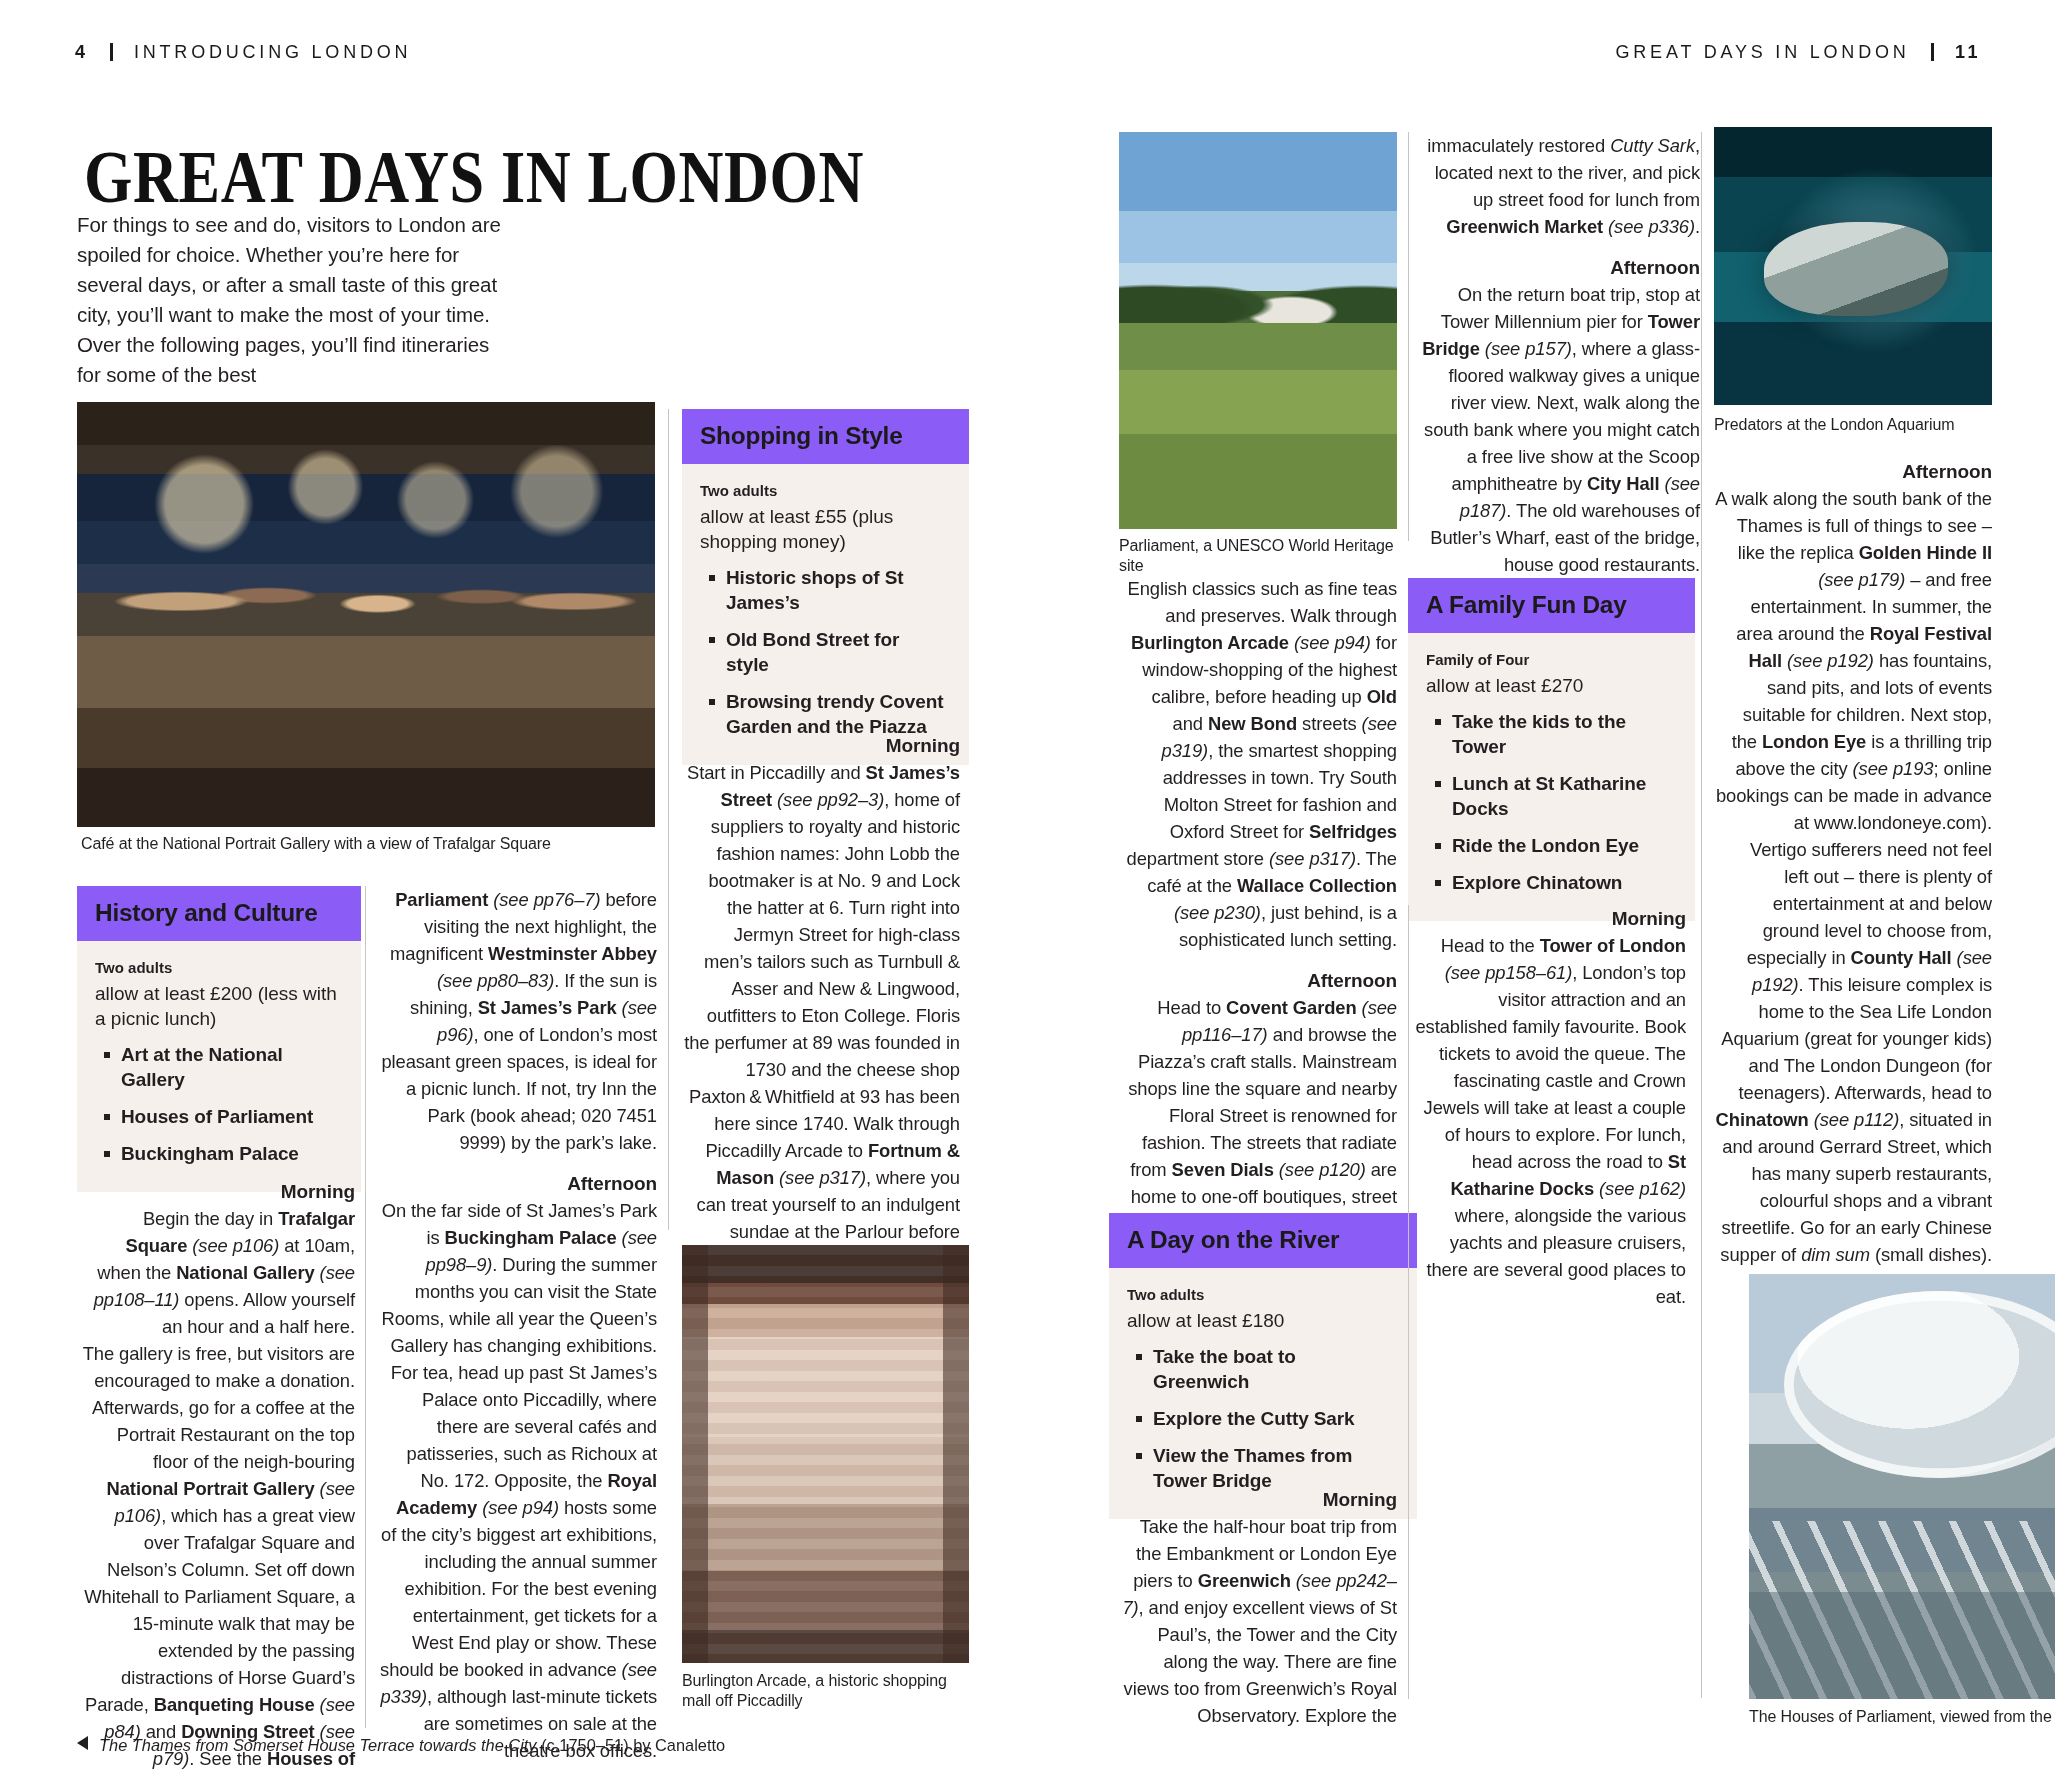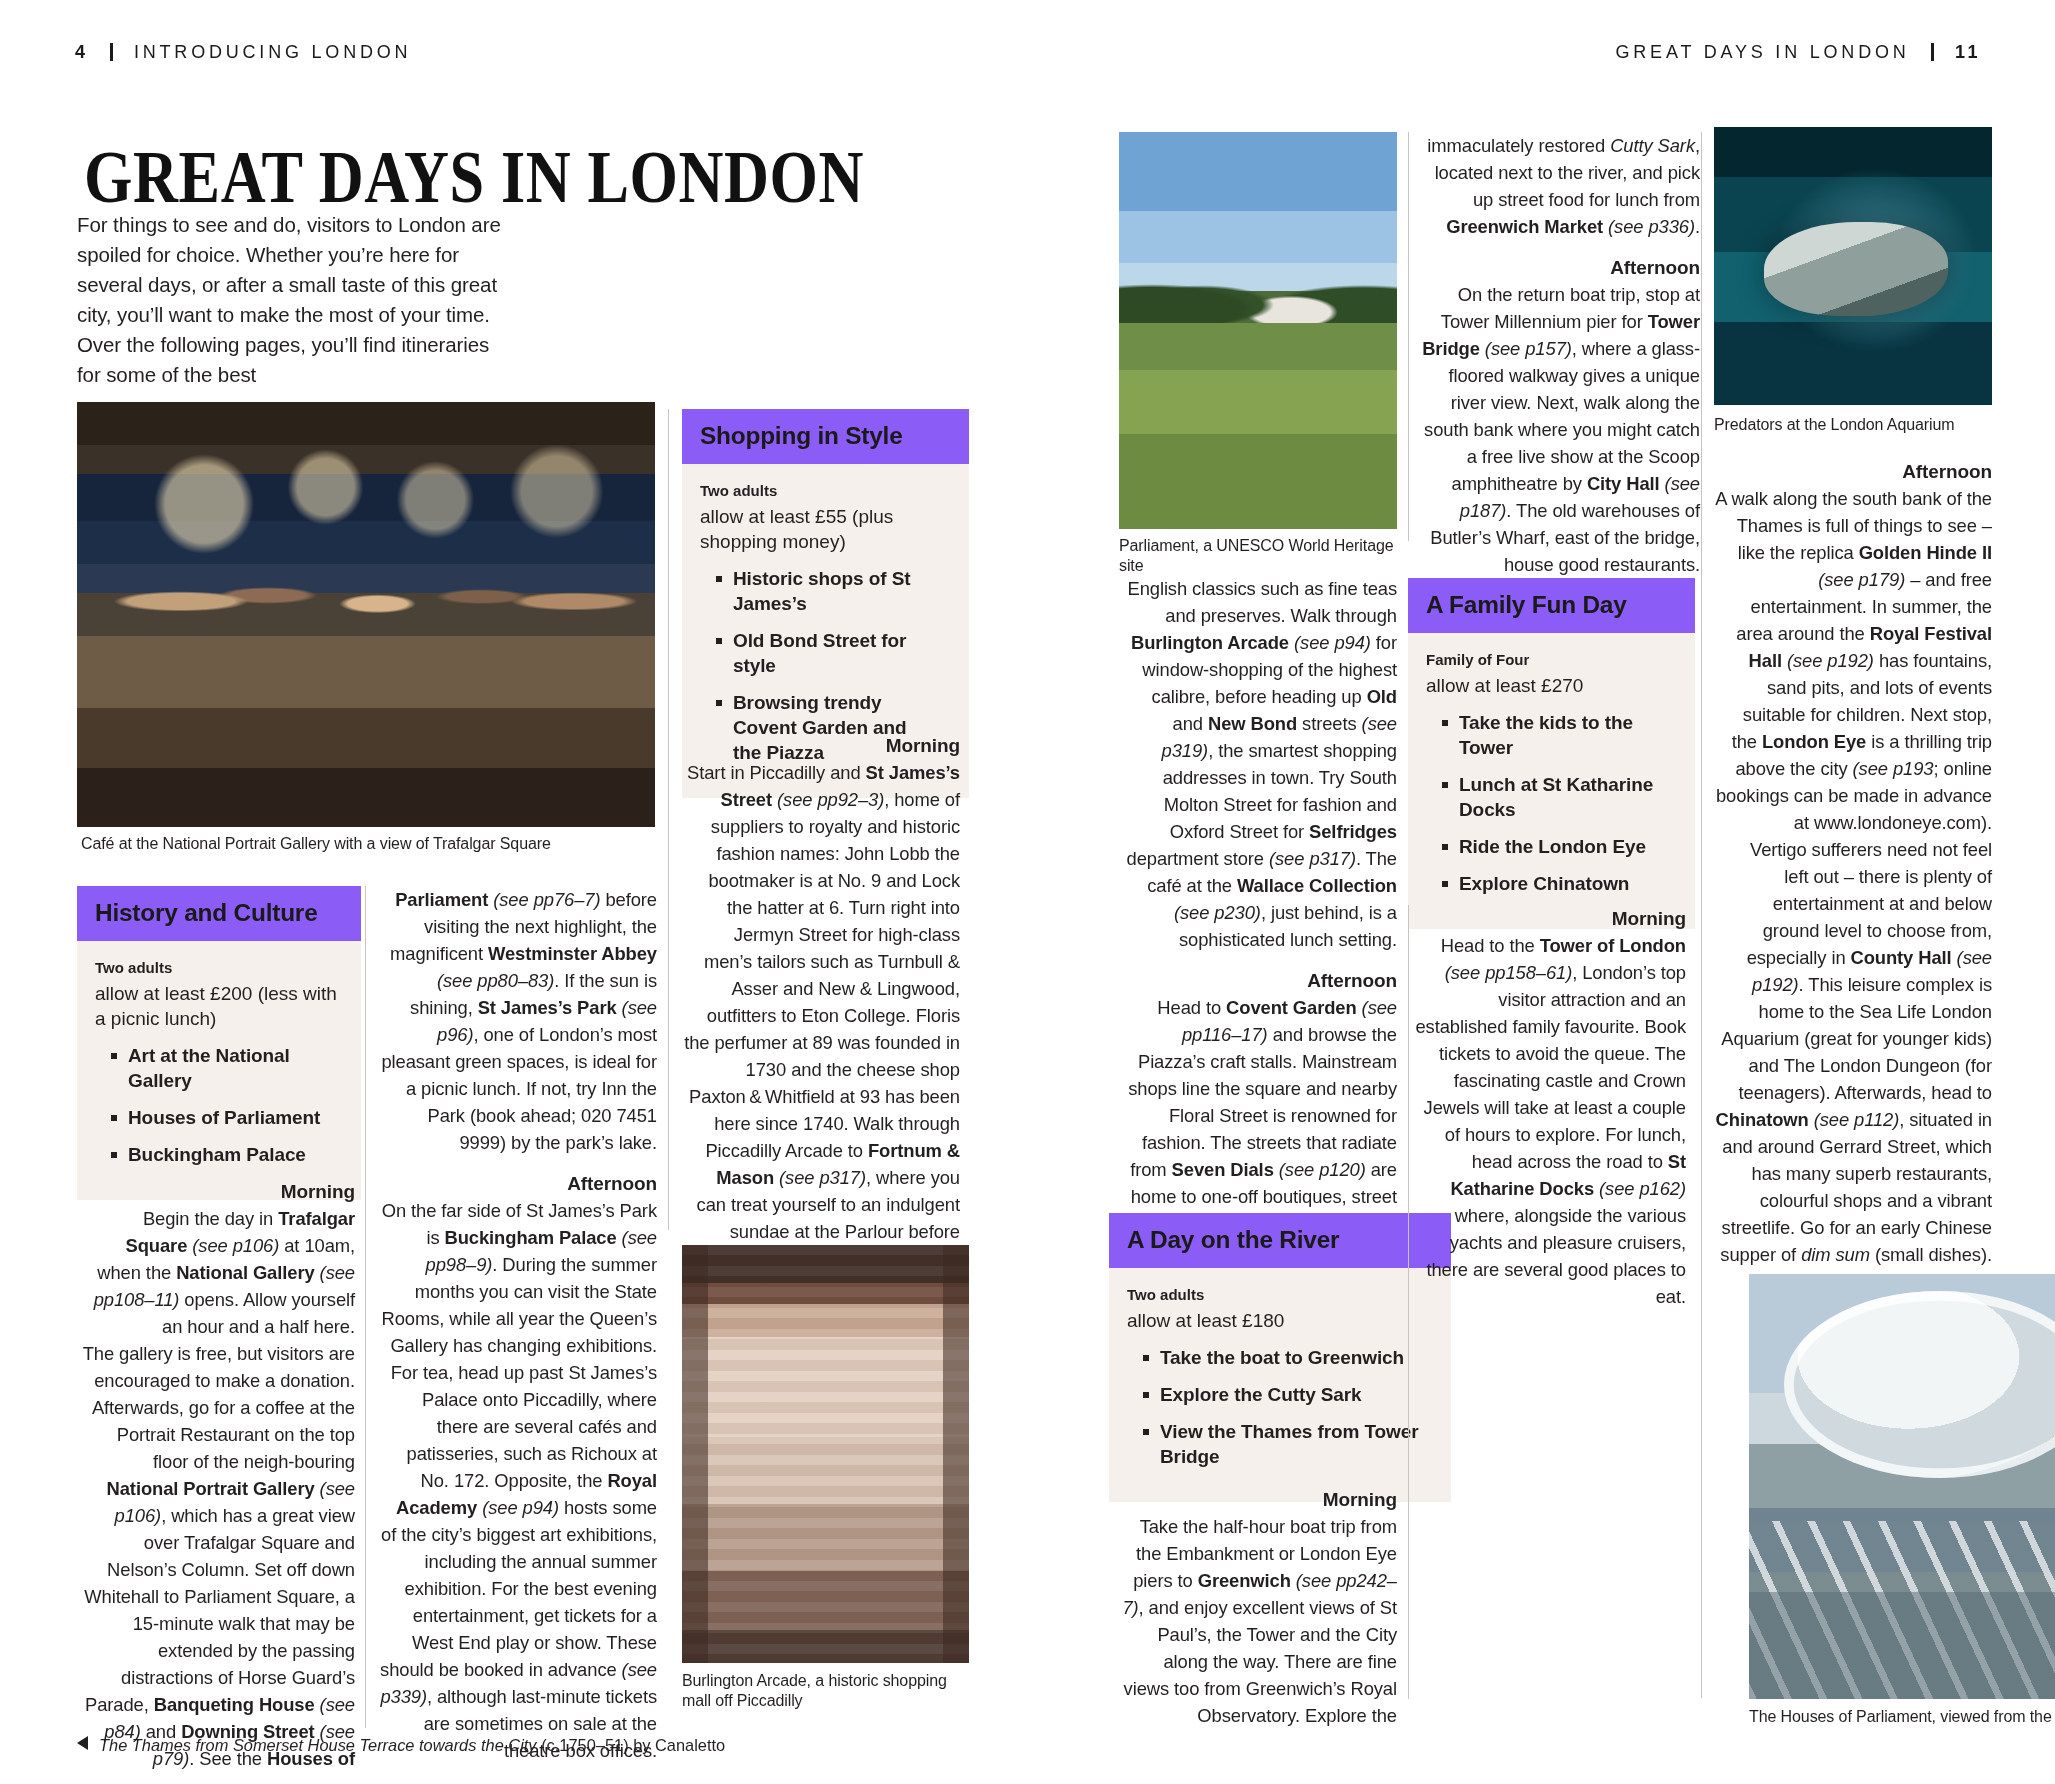--- a/index.html
+++ b/index.html
@@ -107,21 +107,21 @@
     color: #231f20;
     line-height: 24.4px;
   }
   .ibox .allow {
     font-size: 19px;
     font-weight: 400;
     color: #231f20;
     line-height: 25px;
     margin-bottom: 11px;
   }
-  .ibox ul { list-style: none; margin: 12px; padding: 0; }
+  .ibox ul { list-style: none; margin: 5px; padding: 0; }
   .ibox li {
     position: relative;
     padding-left: 21px;
     font-size: 19px;
     font-weight: 700;
     line-height: 25px;
     color: #231f20;
     margin-bottom: 12px;
     letter-spacing: -0.1px;
   }
@@ -339,21 +339,21 @@
   <div class="photo ph-greenwich" style="left:91px; top:132px; width:278px; height:397px;"></div>
   <div class="caption" style="left:91px; top:536px; width:292px;">Parliament, a UNESCO World Heritage site</div>
 
   <div class="col" style="left:91px; top:575px; width:278px;">
     English classics such as fine teas and preserves. Walk through <b>Burlington Arcade</b> <i>(see p94)</i> for window-shopping of the highest calibre, before heading up <b>Old</b> and <b>New Bond</b> streets <i>(see p319)</i>, the smartest shopping addresses in town. Try South Molton Street for fashion and Oxford Street for <b>Selfridges</b> department store <i>(see p317)</i>. The café at the <b>Wallace Collection</b> <i>(see p230)</i>, just behind, is a sophisticated lunch setting.
     <span class="gap"></span>
     <span class="subhead">Afternoon</span>
     Head to <b>Covent Garden</b> <i>(see pp116–17)</i> and browse the Piazza’s craft stalls. Mainstream shops line the square and nearby Floral Street is renowned for fashion. The streets that radiate from <b>Seven Dials</b> <i>(see p120)</i> are home to one-off boutiques, street style and intriguing emporiums.
   </div>
 
-  <div class="ibox" style="left:1108px; top:1213px; width:342px; left:81px;">
+  <div class="ibox" style="left:1108px; top:1213px; width:308px; left:81px;">
     <div class="ibox-head">
       <span class="ibox-head-txt">A Day on the River</span>
     </div>
     <div class="ibox-body">
       <div class="who">Two adults</div>
       <div class="allow">allow at least £180</div>
       <ul>
         <li>Take the boat to Greenwich</li>
         <li>Explore the Cutty Sark</li>
         <li>View the Thames from Tower Bridge</li>

